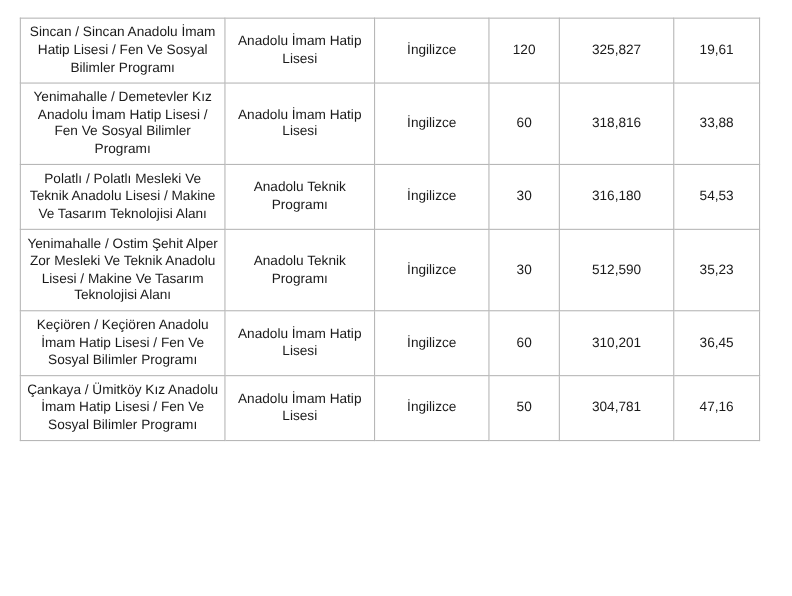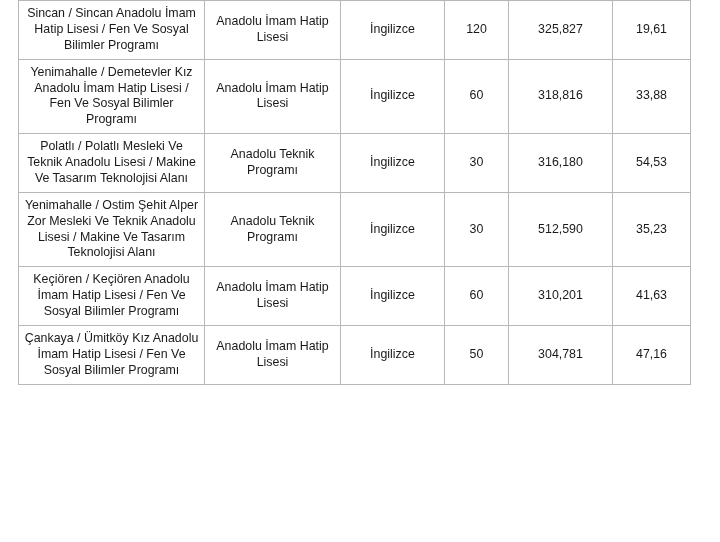--- a/index.html
+++ b/index.html
@@ -18,20 +18,21 @@
     width: 720px;
     box-sizing: border-box;
     padding-left: 18px;
     padding-right: 30px;
   }
   table.school-table {
     border-collapse: collapse;
     table-layout: fixed;
     width: 672px;
     background: #fff;
+    margin-top: 16px;
   }
   table.school-table td {
     border: 1px solid #b7b7b7;
     padding: 5px 4px;
     font-size: 12.4px;
     line-height: 1.28;
     text-align: center;
     vertical-align: middle;
     color: #1a1a1a;
     word-wrap: break-word;
@@ -95,21 +96,21 @@
         <td class="quota">30</td>
         <td class="score">512,590</td>
         <td class="perc">35,23</td>
       </tr>
       <tr>
         <td class="school">Keçiören / Keçiören Anadolu İmam Hatip Lisesi / Fen Ve Sosyal Bilimler Programı</td>
         <td class="type">Anadolu İmam Hatip Lisesi</td>
         <td class="lang">İngilizce</td>
         <td class="quota">60</td>
         <td class="score">310,201</td>
-        <td class="perc">41,63</td>
+        <td class="perc">36,45</td>
       </tr>
       <tr>
         <td class="school">Çankaya / Ümitköy Kız Anadolu İmam Hatip Lisesi / Fen Ve Sosyal Bilimler Programı</td>
         <td class="type">Anadolu İmam Hatip Lisesi</td>
         <td class="lang">İngilizce</td>
         <td class="quota">50</td>
         <td class="score">304,781</td>
         <td class="perc">47,16</td>
       </tr>
     </tbody>

